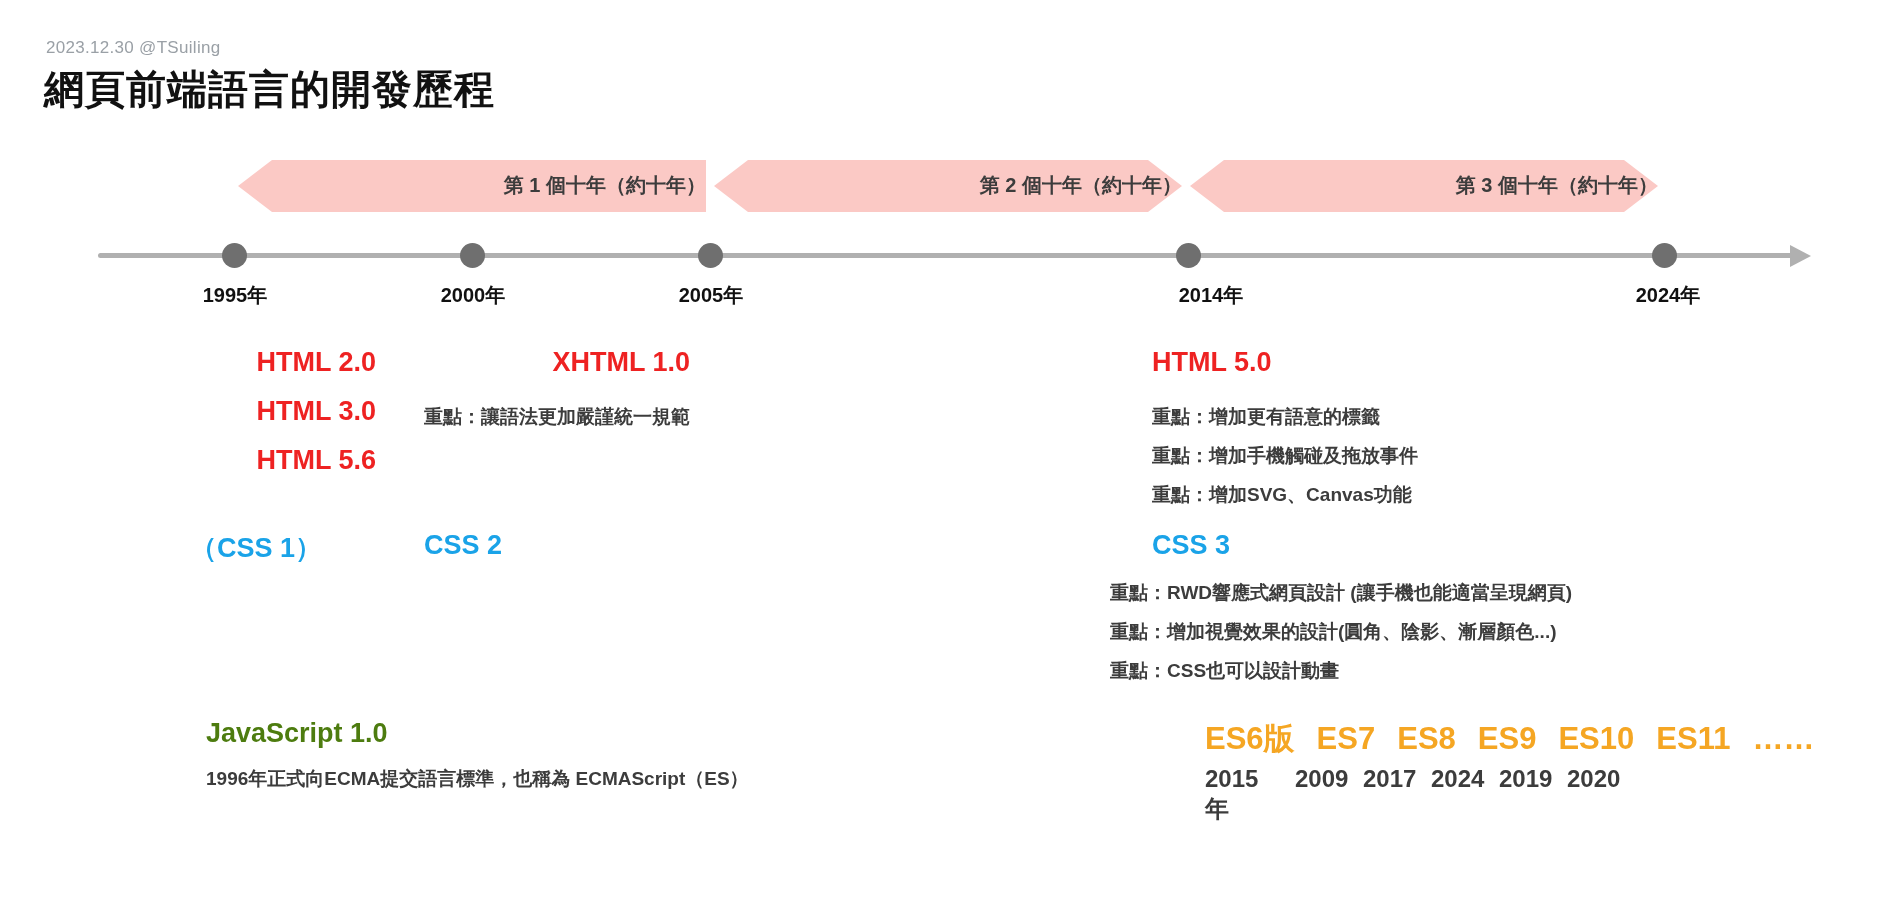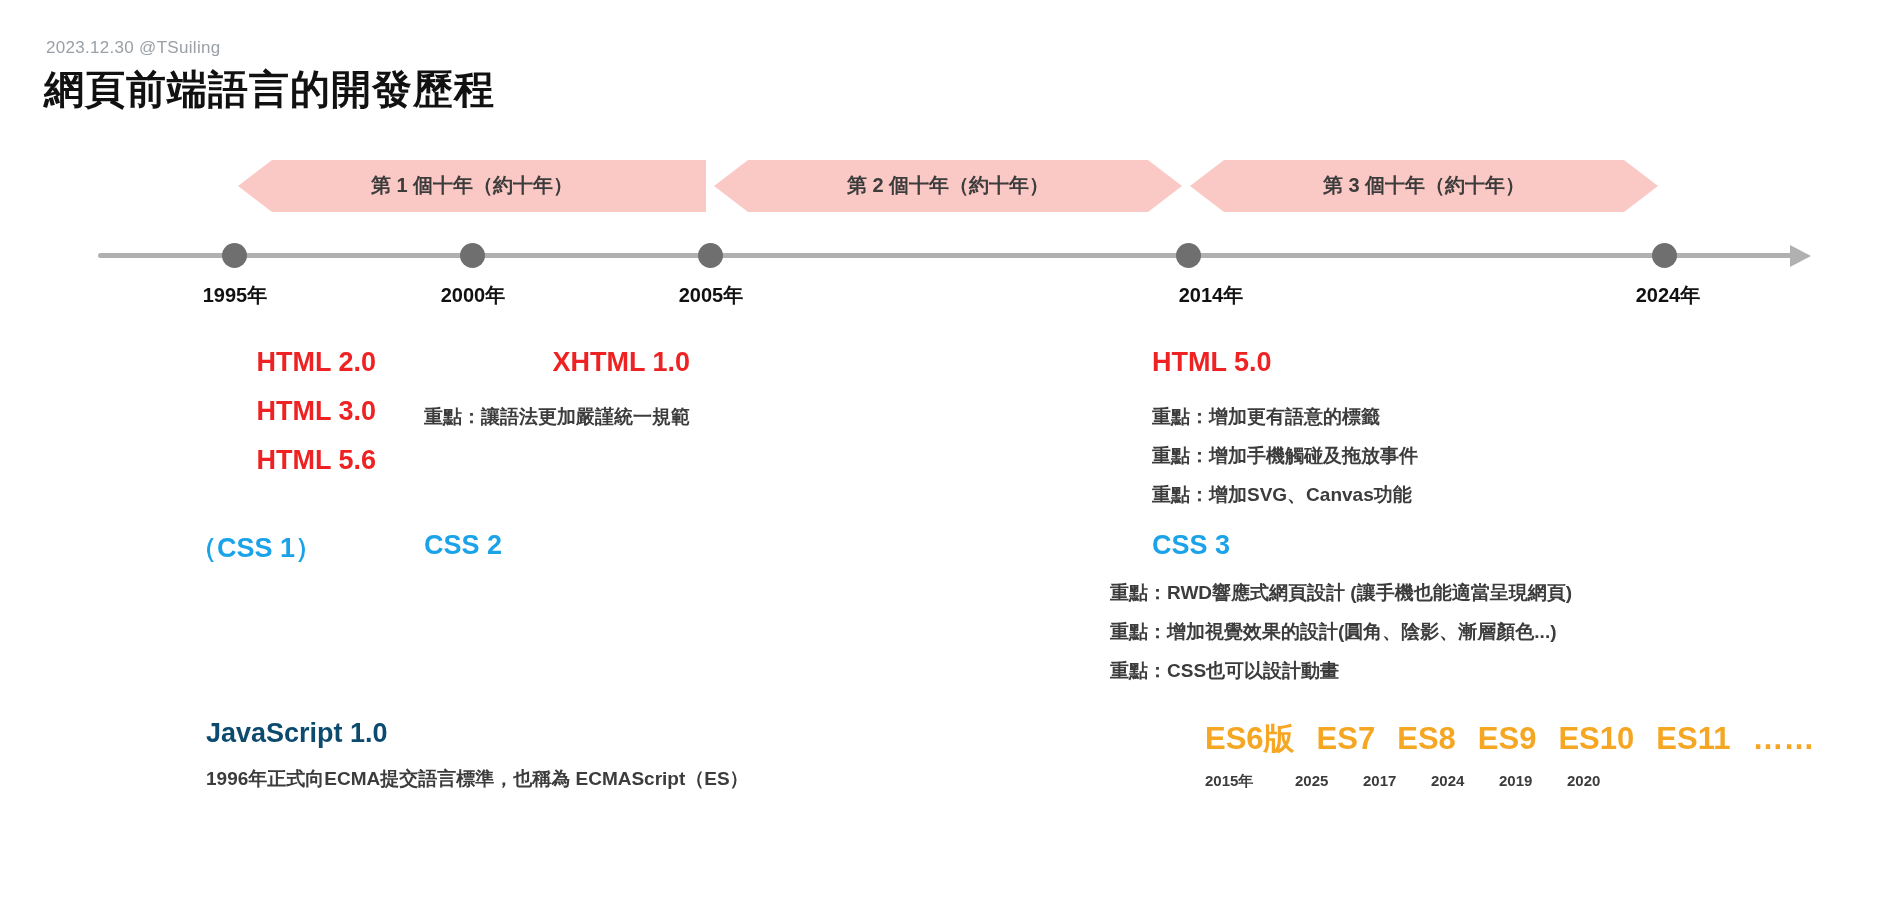--- a/index.html
+++ b/index.html
@@ -39,21 +39,21 @@
   
   .decade {
     position: absolute;
     height: 52px;
     top: 160px;
     color: #3c3c3c;
     font-size: 20px;
     font-weight: bold;
     display: flex;
     align-items: center;
-    justify-content: center;
+    justify-content: flex-end;
     background: #fbc9c5;
   }
   .decade.d1 {
     left: 238px;
     width: 468px;
     clip-path: polygon(0 50%, 34px 0, 100% 0, 100% 50%, 100% 100%, 34px 100%);
   }
   .decade.d2 {
     left: 714px;
     width: 468px;
@@ -113,44 +113,44 @@
     line-height: 49px;
     white-space: nowrap;
   }
   .h-blue {
     color: #1aa3e8;
     font-size: 27px;
     font-weight: bold;
     white-space: nowrap;
   }
   .h-orange {
-    color: #0c4a6e;
+    color: #4d7c0f;
     font-size: 27px;
     font-weight: bold;
     white-space: nowrap;
   }
   .note {
     color: #3c3c3c;
     font-size: 19px;
     font-weight: bold;
     line-height: 39px;
     white-space: nowrap;
   }
   .es-row {
     display: flex;
     align-items: baseline;
     gap: 22px;
   }
   .es-item { color: #f5a623; font-size: 31px; font-weight: bold; }
   .es-years {
     display: flex;
     gap: 22px;
-    margin-top: 12px;
+    margin-top: 5px;
     color: #3c3c3c;
-    font-size: 15px;
+    font-size: 24px;
     font-weight: bold;
   }
   .es-years span { display: inline-block; text-align: left; }
   .right-html { left: 1152px; top: 338px; }
   .right-css  { left: 1110px; top: 530px; }
   .right-js   { left: 1205px; top: 718px; }
 </style>
 </head>
 <body>
 
@@ -224,19 +224,19 @@
     <span class="es-item">ES6版</span>
     <span class="es-item">ES7</span>
     <span class="es-item">ES8</span>
     <span class="es-item">ES9</span>
     <span class="es-item">ES10</span>
     <span class="es-item">ES11</span>
     <span class="es-item">……</span>
   </div>
   <div class="es-years">
     <span style="width:68px;">2015年</span>
-    <span style="width:46px;">2025</span>
+    <span style="width:46px;">2009</span>
     <span style="width:46px;">2017</span>
     <span style="width:46px;">2024</span>
     <span style="width:46px;">2019</span>
     <span style="width:46px;">2020</span>
   </div>
 </div>
 
 </body></html>

